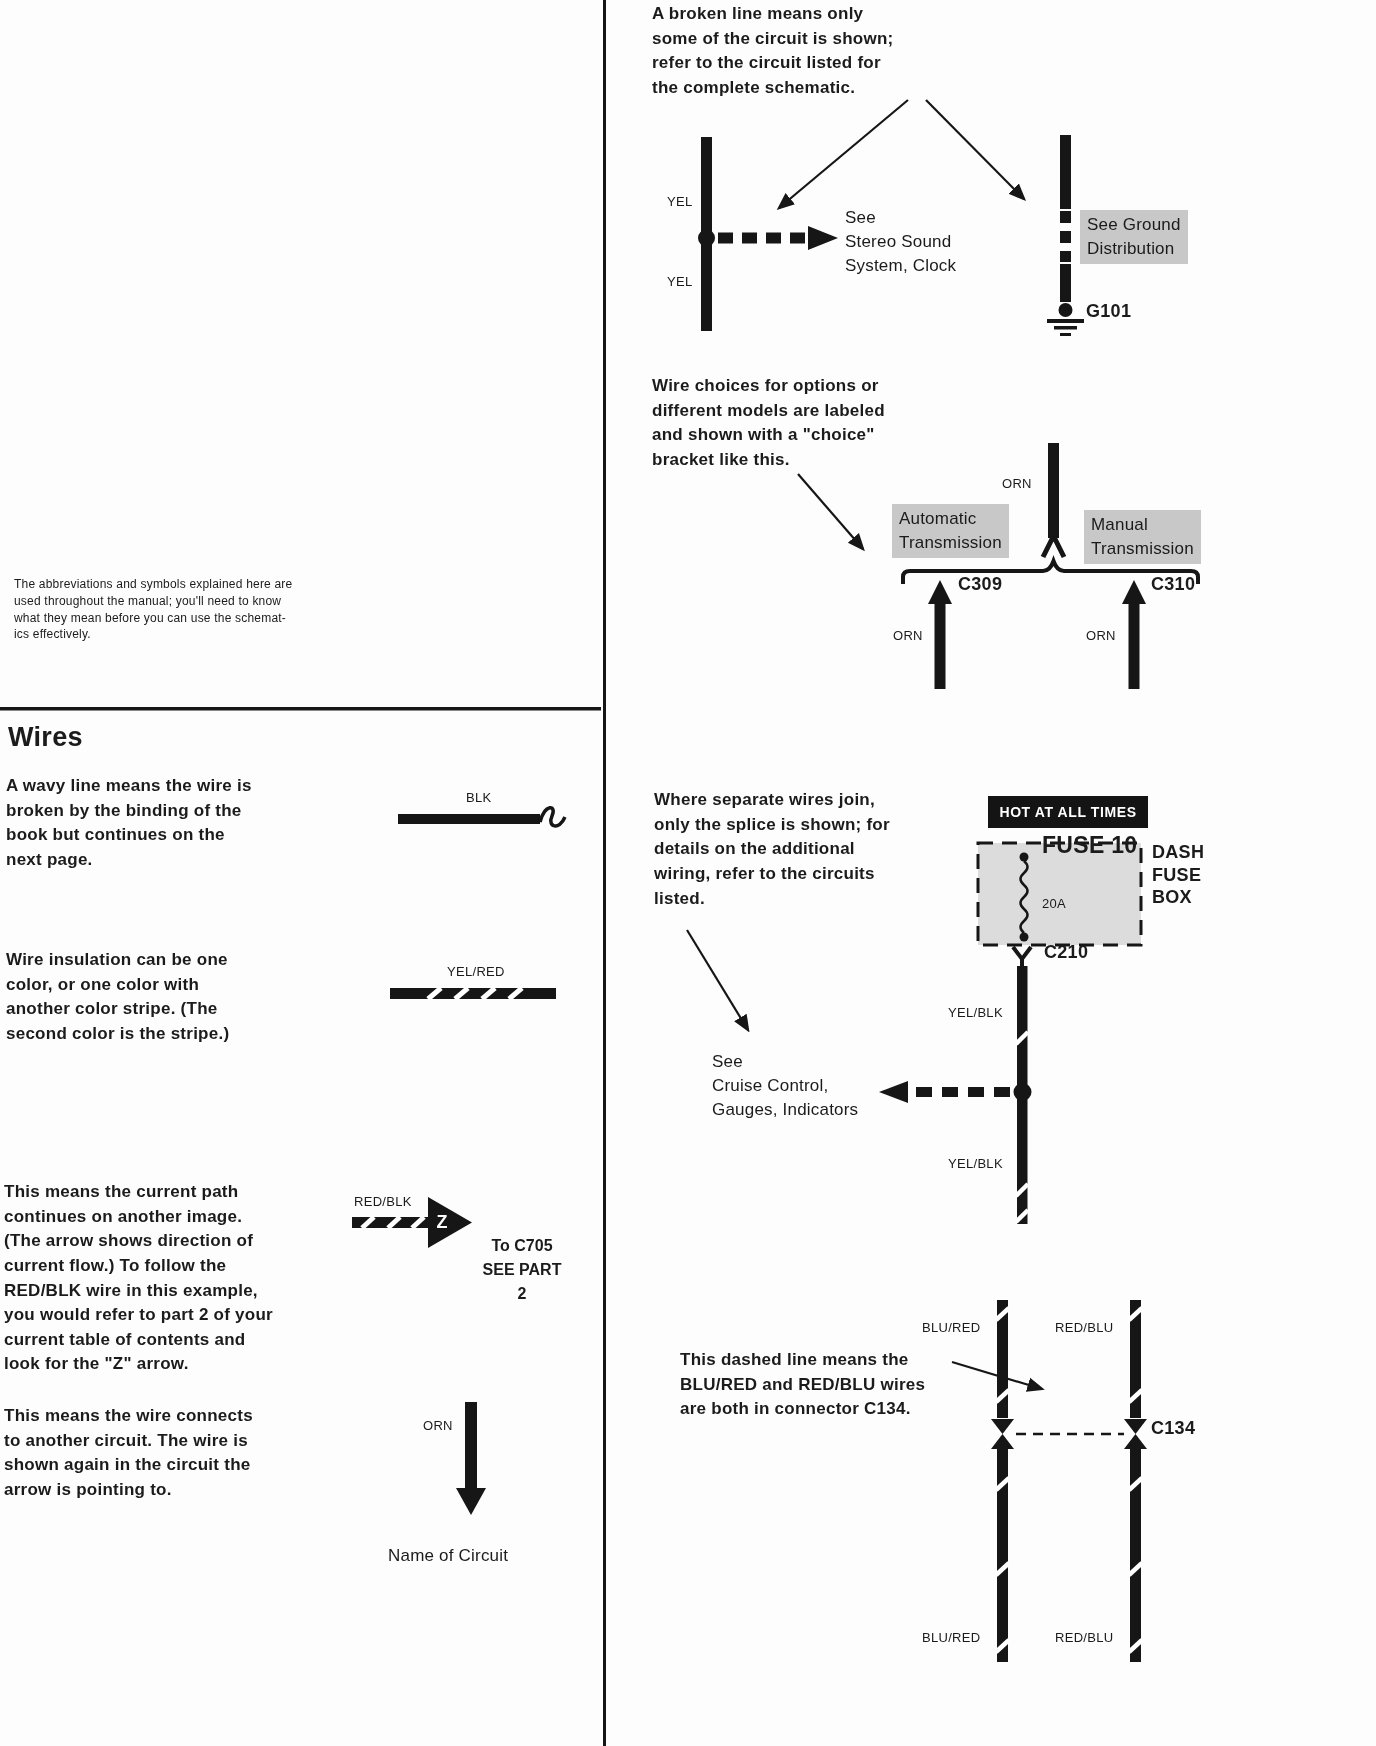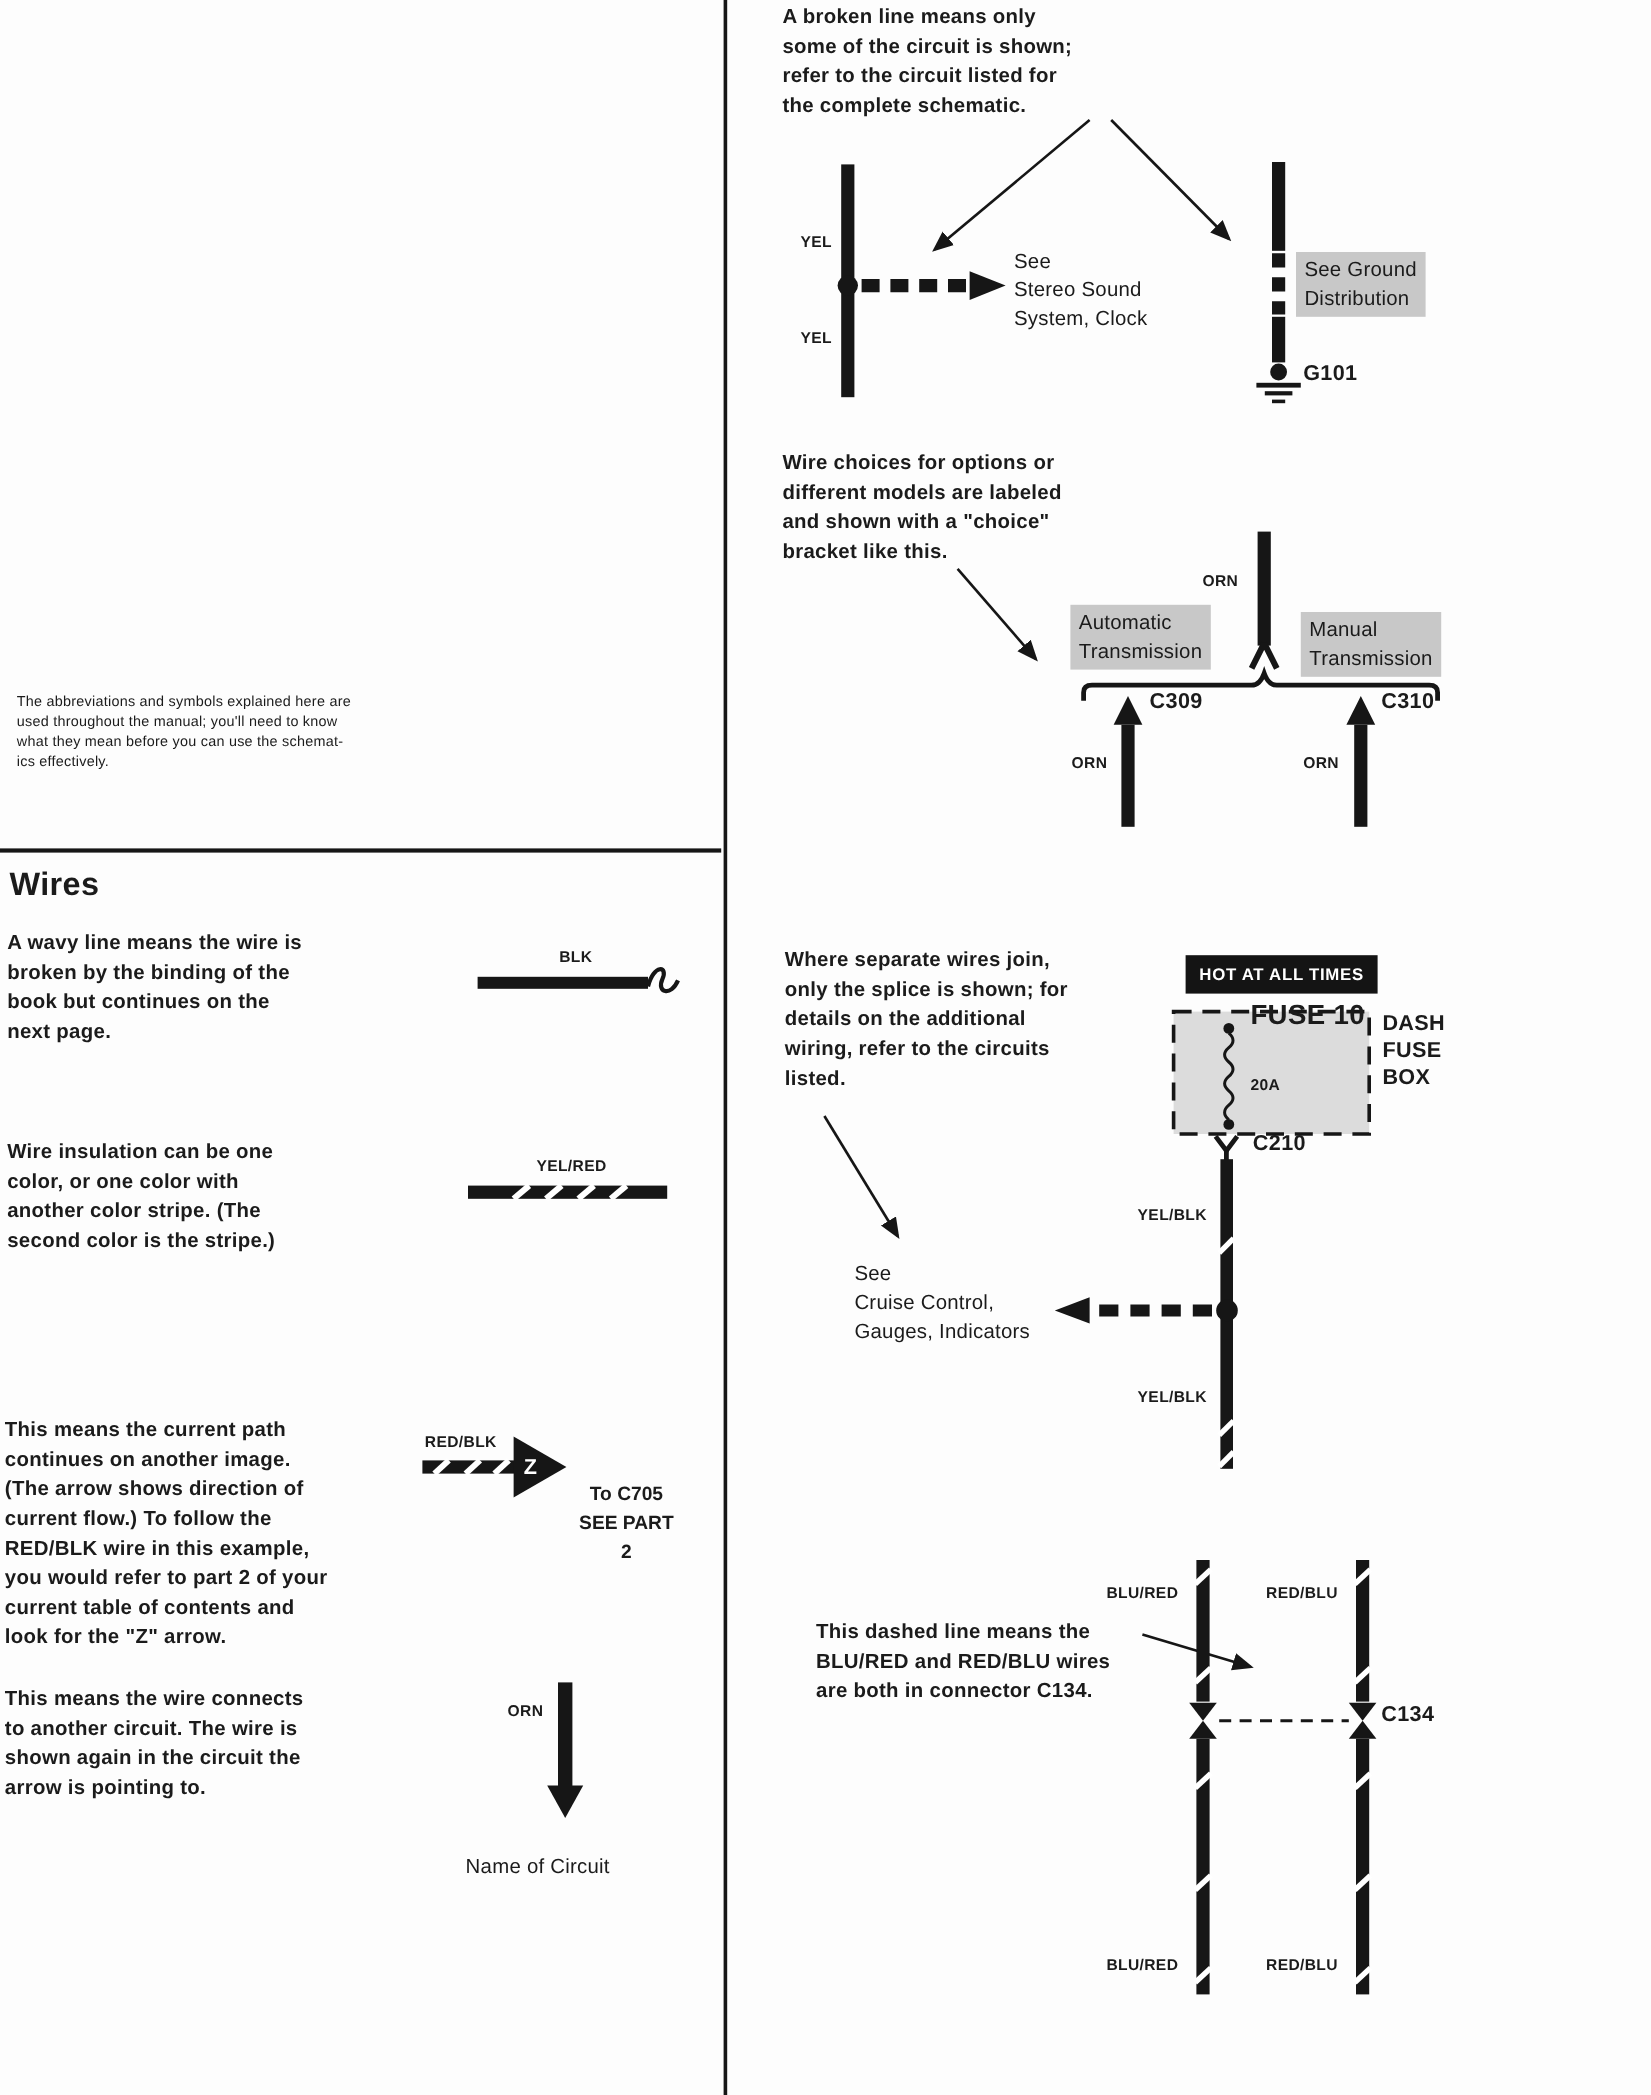--- a/index.html
+++ b/index.html
@@ -4,21 +4,21 @@
 <style>
   html,body{margin:0;padding:0;background:#fff;}
   .page{position:relative;width:1376px;height:1746px;background:#fdfdfd;color:#1b1b1b;
         font-family:"Liberation Sans", sans-serif;overflow:hidden;}
   .abs{position:absolute;}
   .art{position:absolute;left:0;top:0;}
   .intro{font-size:12px;font-weight:400;line-height:1.4;white-space:pre-line;letter-spacing:.2px;}
   .h-wires{font-size:27px;font-weight:700;letter-spacing:.3px;}
   .para{font-size:17px;font-weight:700;line-height:1.45;white-space:pre-line;letter-spacing:.25px;}
   .see{font-size:17px;font-weight:400;line-height:1.4;white-space:pre-line;letter-spacing:.2px;}
-  .wlabel{font-size:13px;font-weight:700;white-space:nowrap;letter-spacing:.3px;}
+  .wlabel{font-size:13px;font-weight:400;white-space:nowrap;letter-spacing:.3px;}
   .clabel{font-size:18px;font-weight:700;white-space:nowrap;letter-spacing:.3px;}
   .shade{background:#c8c8c8;padding:3px 7px;}
   .hot{background:#141414;color:#fff;font-size:14px;font-weight:700;text-align:center;
        width:160px;height:32px;line-height:32px;letter-spacing:.6px;}
   .zletter{color:#fff;font-size:18px;font-weight:700;width:28px;text-align:center;line-height:22px;}
   .target{font-size:16px;font-weight:700;line-height:1.5;white-space:pre-line;text-align:center;width:100px;margin-top:24px;}
 </style>
 </head>
 <body>
 

